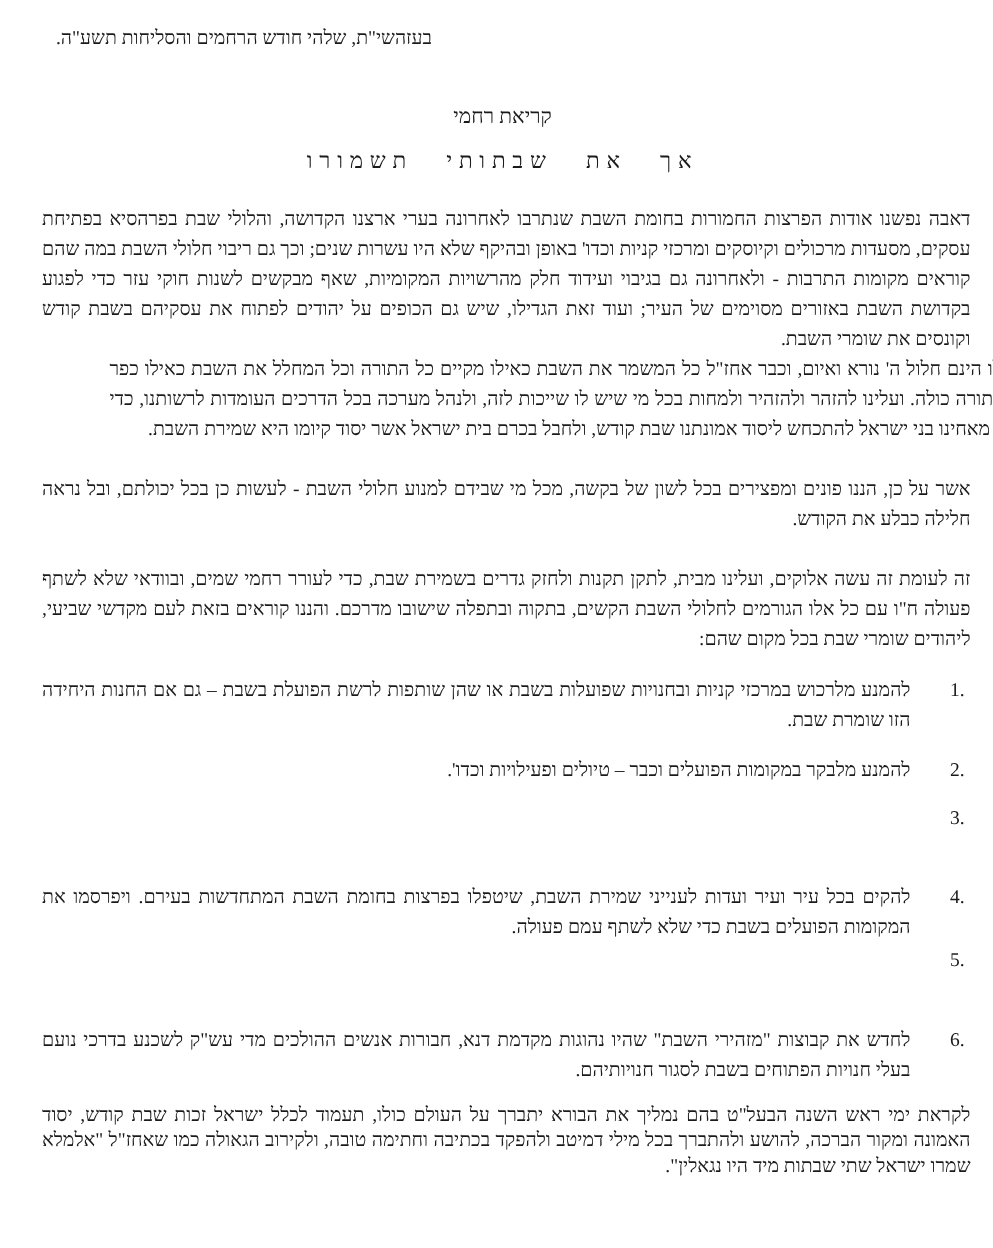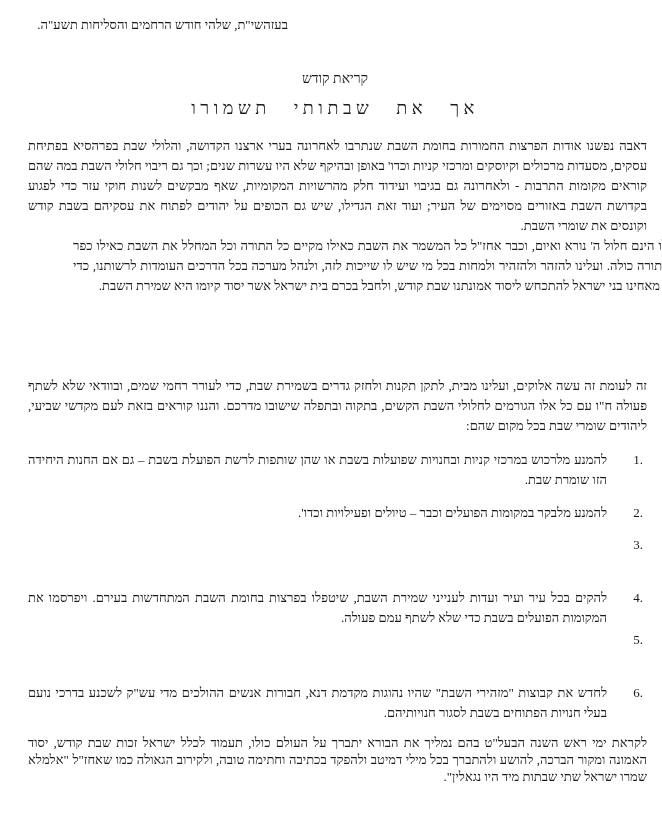--- a/index.html
+++ b/index.html
@@ -42,21 +42,21 @@
       line-height: 18px;
       padding-left: 8px;
       box-sizing: border-box;
     }
     .motto {
       position: absolute;
       top: 98px;
       left: 0;
       width: 662px;
       text-align: center;
-      font-size: 18px;
+      font-size: 15px;
       line-height: 20px;
       letter-spacing: 4.5px;
       word-spacing: 14px;
       padding-left: 8px;
       box-sizing: border-box;
     }
     .body-block {
       position: absolute;
       left: 28px;
       width: 619px;
@@ -100,32 +100,35 @@
       letter-spacing: 0.3px;
     }
   </style>
 </head>
 <body>
 
 <div class="page">
 
   <div class="dateline">בעזהשי"ת, שלהי חודש הרחמים והסליחות תשע"ה.</div>
 
-  <div class="kriah">קריאת קודש</div>
+  <div class="kriah">קריאת רחמי</div>
 
   <div class="motto">אך את שבתותי תשמורו</div>
 
   <div class="body-block" style="top:136px;">
     <p>דאבה נפשנו אודות הפרצות החמורות בחומת השבת שנתרבו לאחרונה בערי ארצנו הקדושה, והלולי שבת בפרהסיא בפתיחת עסקים, מסעדות מרכולים וקיוסקים ומרכזי קניות וכדו' באופן ובהיקף שלא היו עשרות שנים; וכך גם ריבוי חלולי השבת במה שהם קוראים מקומות התרבות - ולאחרונה גם בגיבוי ועידוד חלק מהרשויות המקומיות, שאף מבקשים לשנות חוקי עזר כדי לפגוע בקדושת השבת באזורים מסוימים של העיר; ועוד זאת הגדילו, שיש גם הכופים על יהודים לפתוח את עסקיהם בשבת קודש וקונסים את שומרי השבת.</p>
   </div>
 
   <div class="body-block" style="top:236px;margin-left:45px;">
     <p>כל אלו הינם חלול ה' נורא ואיום, וכבר אחז"ל כל המשמר את השבת כאילו מקיים כל התורה וכל המחלל את השבת כאילו כפר בכל התורה כולה.  ועלינו להזהר ולהזהיר ולמחות בכל מי שיש לו שייכות לזה, ולנהל מערכה בכל הדרכים העומדות לרשותנו, כדי למנוע מאחינו בני ישראל להתכחש ליסוד אמונתנו שבת קודש, ולחבל בכרם בית ישראל אשר יסוד קיומו היא שמירת השבת.</p>
   </div>
 
+  <div class="body-block" style="top:316px;">
+    <p>אשר על כן, הננו פונים ומפצירים בכל לשון של בקשה, מכל מי שבידם למנוע חלולי השבת - לעשות כן בכל יכולתם, ובל נראה חלילה כבלע את הקודש.</p>
+  </div>
 
   <div class="body-block" style="top:376px;">
     <p>זה לעומת זה עשה אלוקים, ועלינו מבית, לתקן תקנות ולחזק גדרים בשמירת שבת, כדי לעורר רחמי שמים, ובוודאי שלא לשתף פעולה ח"ו עם כל אלו הגורמים לחלולי השבת  הקשים, בתקוה ובתפלה שישובו מדרכם. והננו קוראים בזאת לעם מקדשי שביעי, ליהודים שומרי שבת בכל מקום שהם:</p>
   </div>
 
   <div class="list">
     <div class="list-item" style="position:absolute; top:450px; left:0; right:0;">
       <span class="num">1.</span>
       <span>להמנע מלרכוש במרכזי קניות ובחנויות שפועלות בשבת או שהן שותפות לרשת הפועלת בשבת – גם אם החנות היחידה הזו שומרת שבת.</span>
     </div>

